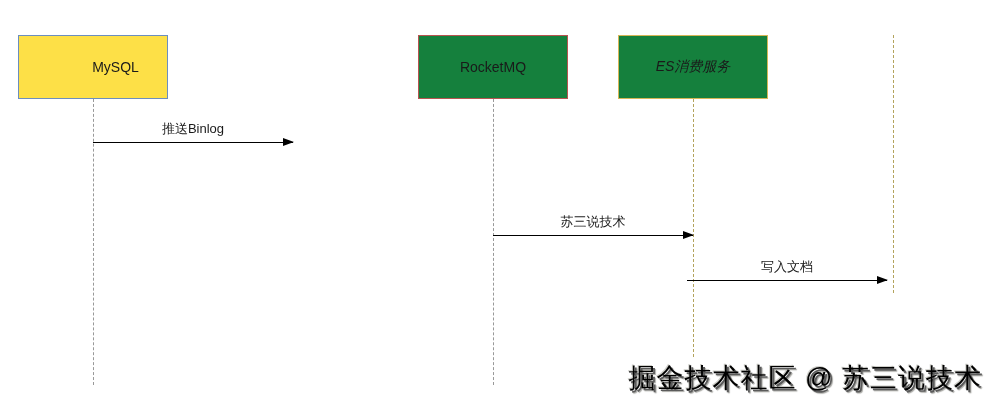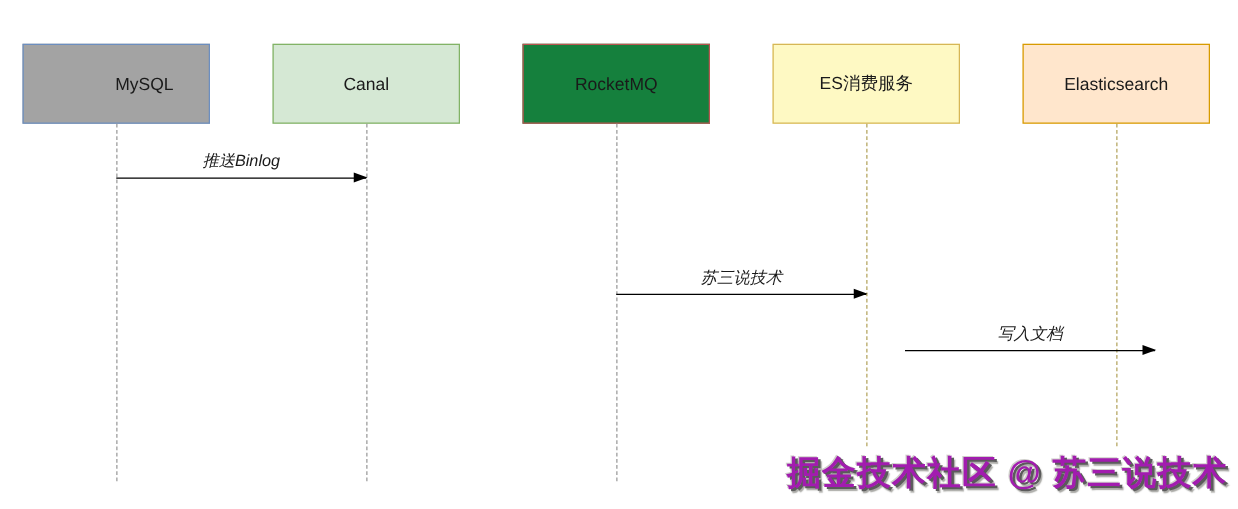--- a/index.html
+++ b/index.html
@@ -45,21 +45,20 @@
     height: 21px;
   }
   .message-label {
     position: absolute;
     left: 0; right: 0;
     bottom: 5px;
     text-align: center;
     font-size: 13px;
     color: #1a1a1a;
     white-space: nowrap;
-    font-style: italic;
   }
   .message-line {
     position: absolute;
     left: 0; right: 0;
     bottom: 0;
     height: 0;
     border-top: 1.5px solid #000;
   }
   .arrowhead {
     position: absolute;
@@ -70,73 +69,68 @@
     border-left: 11px solid #000;
     border-top: 4.5px solid transparent;
     border-bottom: 4.5px solid transparent;
   }
 
   .watermark {
     position: absolute;
     right: 8px;
     bottom: 11px;
     font-size: 27px;
-    font-weight: 700;
+    font-weight: 400;
     letter-spacing: 1px;
     white-space: nowrap;
-    color: #a21caf;
+    color: #000000;
     text-shadow: 2px 2px 0 #5b5b5b, 3px 3px 1px #a8a8a4, -1px -1px 0 #cfcfca;
   }
 </style>
 </head>
 <body>
 
 <div class="canvas">
 
   <div class="participant" style="left:18px">
-    <div class="participant-box" style="background-color: #a3a3a3; border-color: rgb(108, 142, 191); padding-left: 45px;">MySQL</div>
+    <div class="participant-box" style="background-color: #fde047; border-color: rgb(108, 142, 191); padding-left: 45px;">MySQL</div>
     <div class="lifeline" style="height: 286px; border-left-color: rgb(153, 153, 153);"></div>
   </div>
 
-  <div class="participant" style="left:218px">
-    <div class="participant-box" style="background-color: rgb(213, 232, 212); border-color: rgb(130, 179, 102);">Canal</div>
-    <div class="lifeline" style="height: 286px; border-left-color: rgb(153, 153, 153);"></div>
-  </div>
 
   <div class="participant" style="left:418px">
     <div class="participant-box" style="background-color: #15803d; border-color: rgb(184, 84, 80);">RocketMQ</div>
     <div class="lifeline" style="height: 286px; border-left-color: rgb(153, 153, 153);"></div>
   </div>
 
   <div class="participant" style="left:618px">
-    <div class="participant-box" style="background-color: #fef9c3; border-color: rgb(214, 182, 86);">ES消费服务</div>
+    <div class="participant-box" style="background-color: #15803d; border-color: rgb(214, 182, 86); font-style: italic;">ES消费服务</div>
     <div class="lifeline" style="height: 258px; border-left-color: rgb(179, 163, 92);"></div>
   </div>
 
   <div class="participant" style="left:818px">
-    <div class="participant-box" style="background-color: rgb(255, 230, 204); border-color: rgb(215, 155, 0);">Elasticsearch</div>
     <div class="lifeline" style="height: 258px; border-left-color: rgb(179, 163, 92);"></div>
   </div>
 
   <div class="message" style="left:93px; width:200px; top:122px">
     <div class="message-label">推送Binlog</div>
     <div class="message-line" style="border-top-color: rgb(0, 0, 0);">
       <div class="arrowhead" style="border-left-color: rgb(0, 0, 0);"></div>
     </div>
   </div>
 
 
   <div class="message" style="left:493px; width:200px; top:215px">
     <div class="message-label">苏三说技术</div>
     <div class="message-line" style="border-top-color: rgb(0, 0, 0);">
       <div class="arrowhead" style="border-left-color: rgb(0, 0, 0);"></div>
     </div>
   </div>
 
-  <div class="message" style="left:724px; width:200px; top:260px">
+  <div class="message" style="left:687px; width:200px; top:260px">
     <div class="message-label">写入文档</div>
     <div class="message-line" style="border-top-color: rgb(0, 0, 0);">
       <div class="arrowhead" style="border-left-color: rgb(0, 0, 0);"></div>
     </div>
   </div>
 
   <div class="watermark">掘金技术社区 @ 苏三说技术</div>
 
 </div>
 

